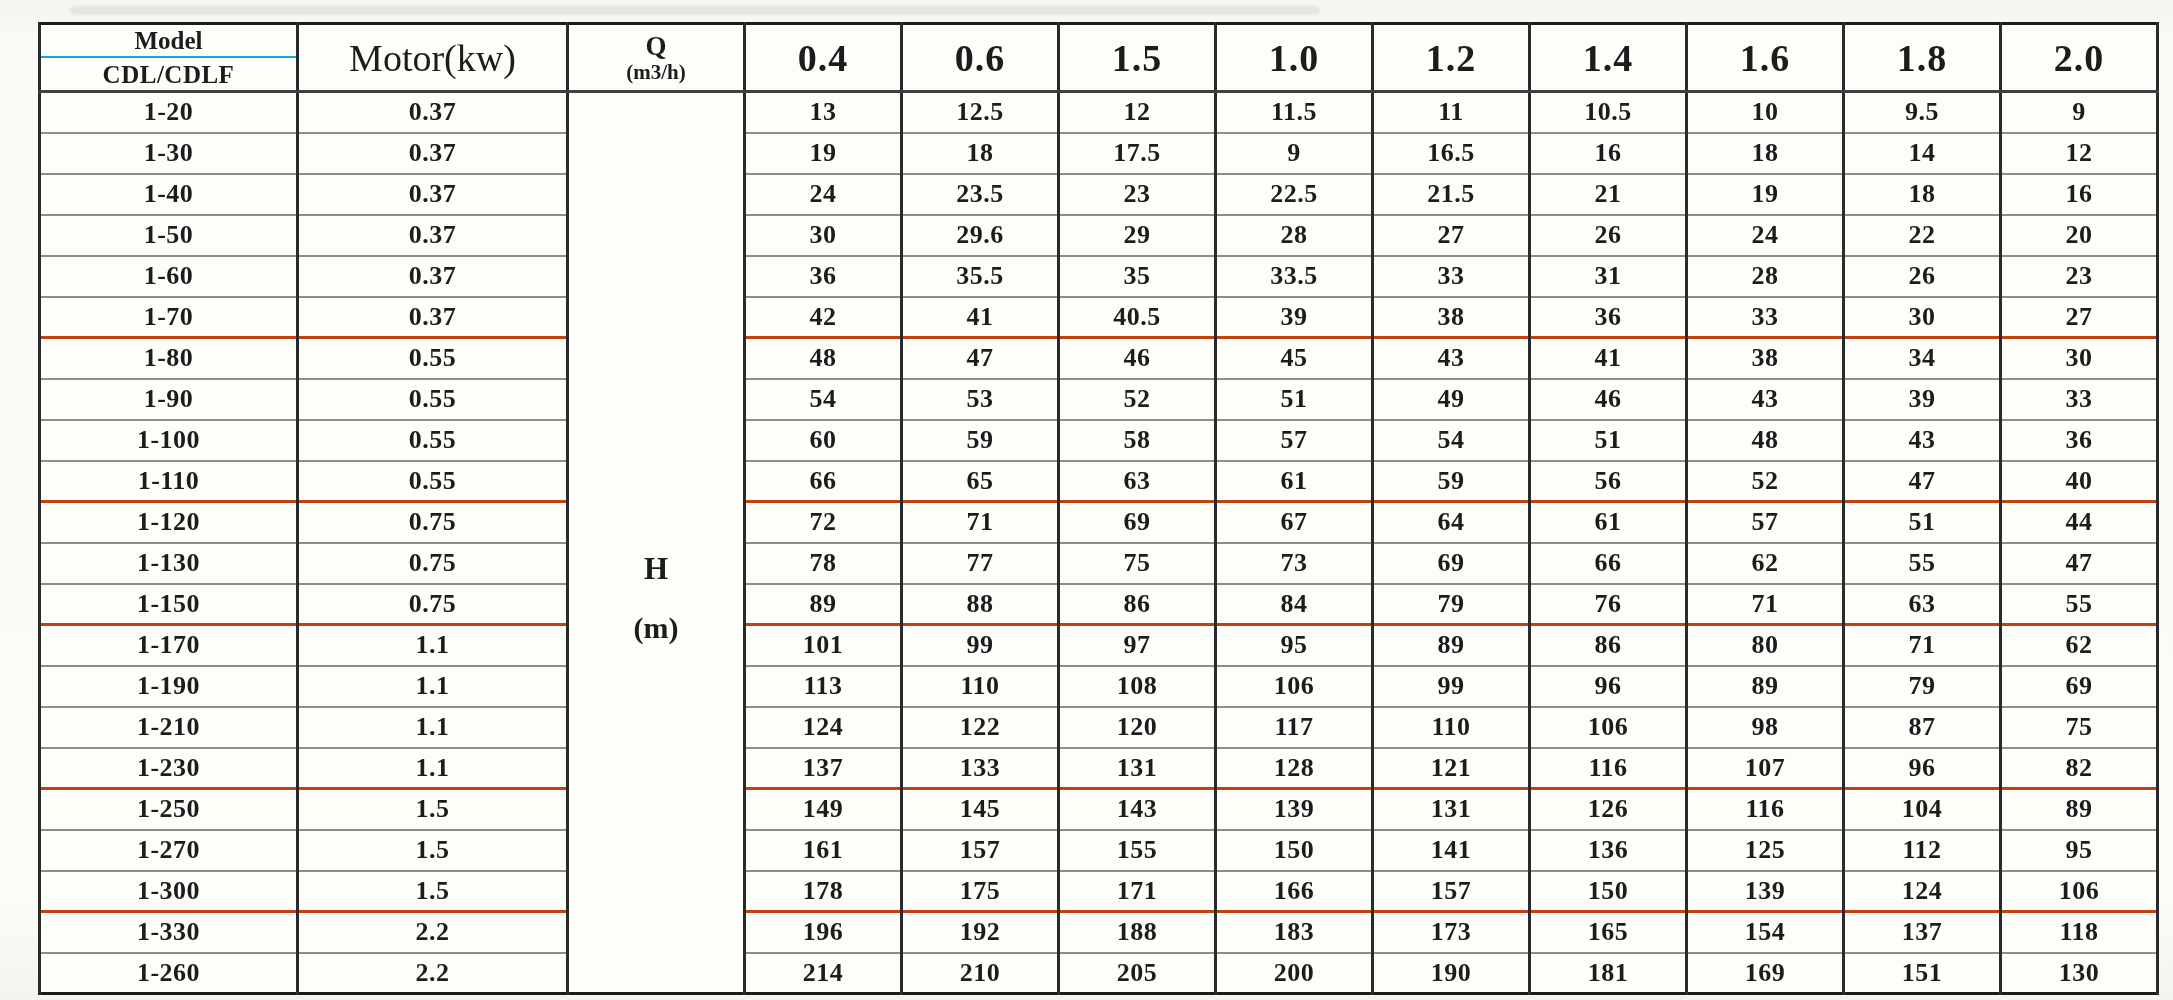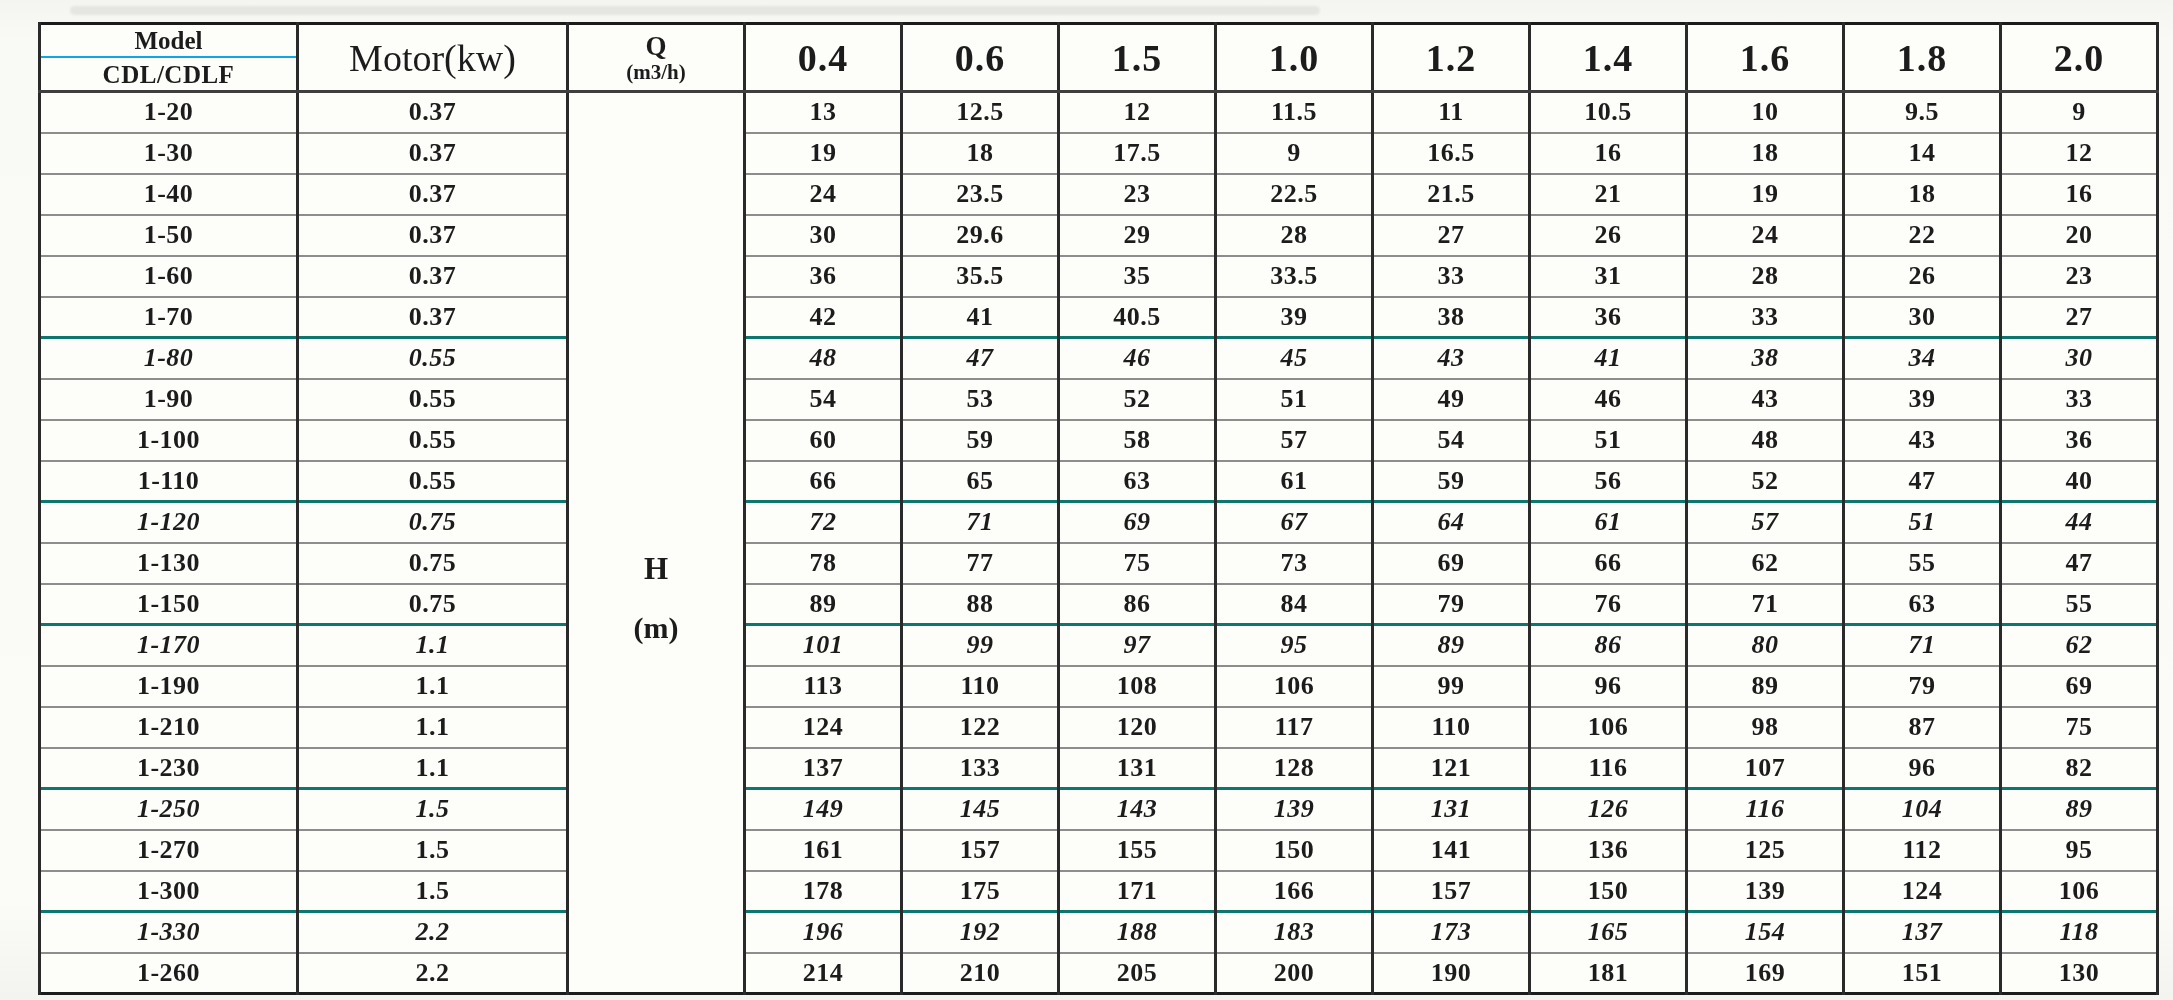--- a/index.html
+++ b/index.html
@@ -43,21 +43,21 @@
     vertical-align: middle;
     padding: 0;
     overflow: hidden;
     white-space: nowrap;
   }
   table.pump { border: 3px solid #1b1b1b; }
   thead tr { height: 64px; }
   thead th { border-bottom: 3px solid #3f3f3f; }
   tbody tr { height: 41px; }
   tbody td { border-top: 2px solid #8d8d8d; }
-  tbody tr.group-start td { border-top: 3px solid #0f766e; font-style: italic; }
+  tbody tr.group-start td { border-top: 3px solid #c2410c; }
   tbody tr:first-child td { border-top: none; }
 
   th.h-model { padding: 0; vertical-align: top; }
   .model-top {
     height: 31px;
     line-height: 31px;
     font-size: 25px;
     font-weight: 700;
     border-bottom: 2px solid #0ea5e9;
   }

